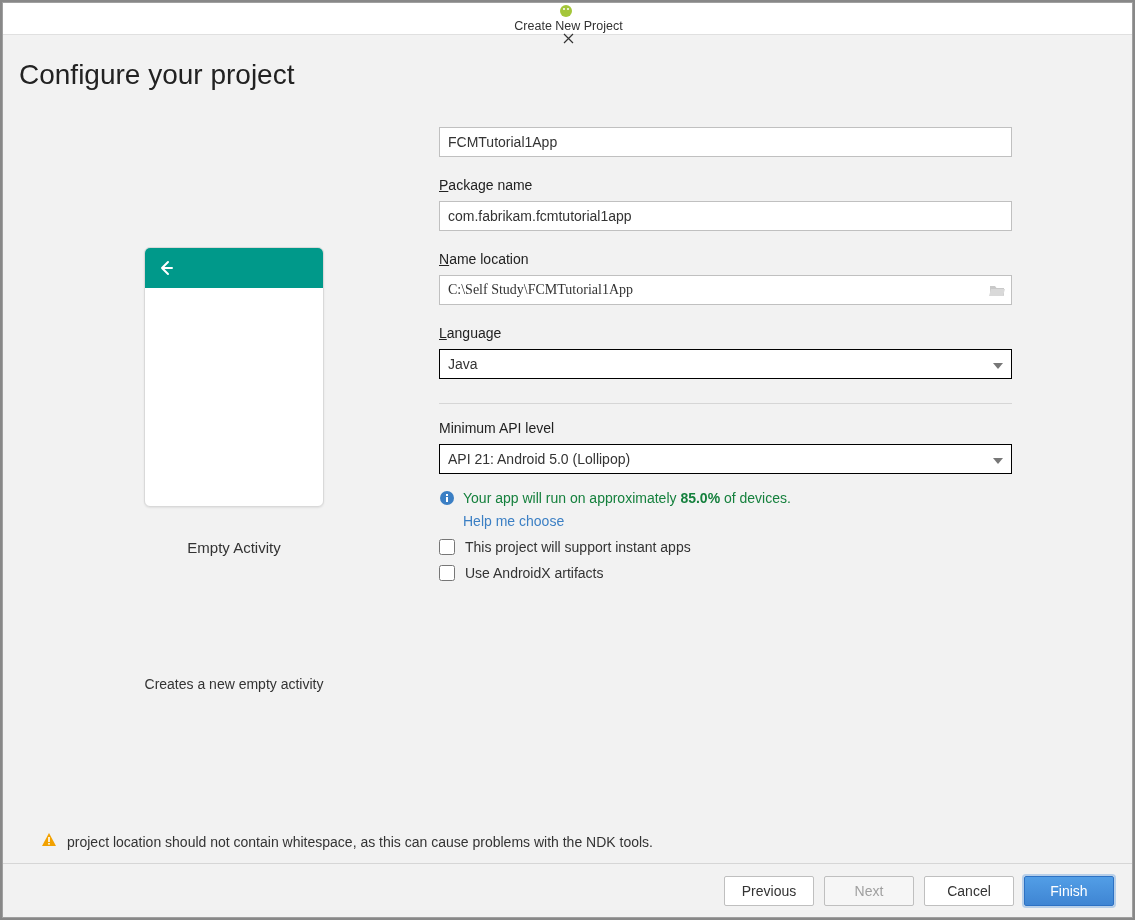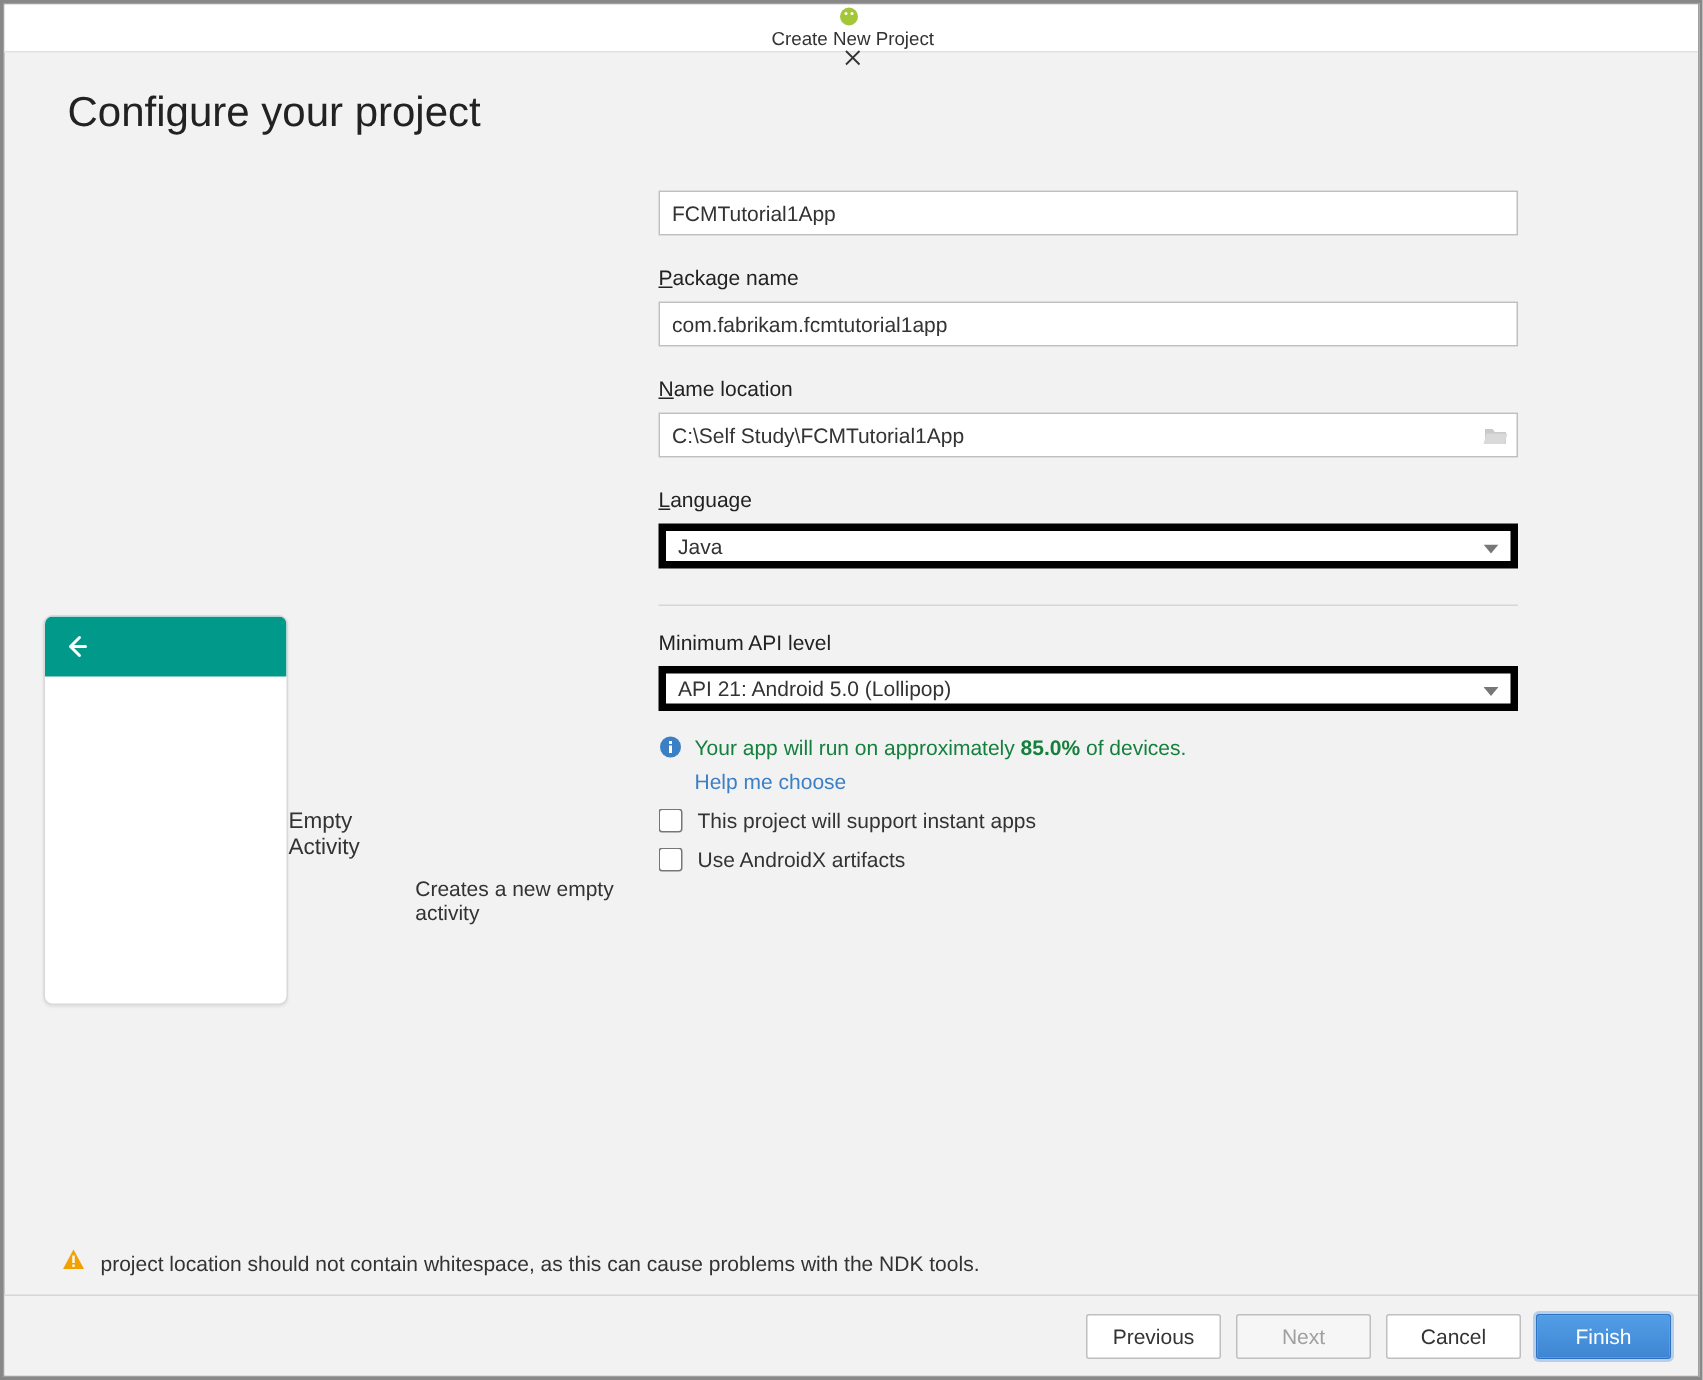--- a/index.html
+++ b/index.html
@@ -36,38 +36,38 @@
     margin-right:6px;
     display:flex; align-items:center; justify-content:center;
   }
   .titlebar-title { font-size:12.5px; color:#333; flex:1; }
   .titlebar-close {
     width:42px; height:30px;
     display:flex; align-items:center; justify-content:center;
     font-size:14px; color:#333;
   }
   .header {
-    padding:24px 26px 6px 42px;
+    padding:24px 26px 6px 16px;
   }
   .header h1 {
     margin:0;
     font-weight:400;
     font-size:28px;
     color:#222;
   }
   .body {
     flex:1;
     display:flex;
     padding:30px 120px 0 26px;
     overflow:hidden;
   }
   .preview-col {
     width:410px;
     display:flex;
-    flex-direction:row;
+    flex-direction:column;
     align-items:center;
     padding-top:120px;
   }
   .phone-preview {
     width:180px;
     height:260px;
     background:#fff;
     border:1px solid #d9d9d9;
     border-radius:6px;
     box-shadow:0 1px 2px rgba(0,0,0,.08);
@@ -104,33 +104,33 @@
     width:100%;
     height:30px;
     background:#fff;
     border:1px solid #c0c0c0;
     padding:0 8px;
     font-size:14px;
     font-family:inherit;
     color:#333;
   }
   .path-row { position:relative; }
-  .path-row .text-input { padding-right:16px; }
+  .path-row .text-input { padding-right:16px;font-family:Liberation Serif, serif; }
   .folder-btn {
     position:absolute; right:4px; top:4px;
     width:22px; height:22px;
     display:flex; align-items:center; justify-content:center;
     cursor:pointer;
     color:#8a8a8a;
   }
   .select {
     width:100%;
     height:30px;
     background:#fff;
-    border:5px solid #000000;
+    border:1px solid #000000;
     padding:0 8px;
     font-size:14px;
     display:flex;
     align-items:center;
     justify-content:space-between;
     cursor:pointer;
   }
   .select .caret { color:#777; }
   hr.separator {
     border:none;

